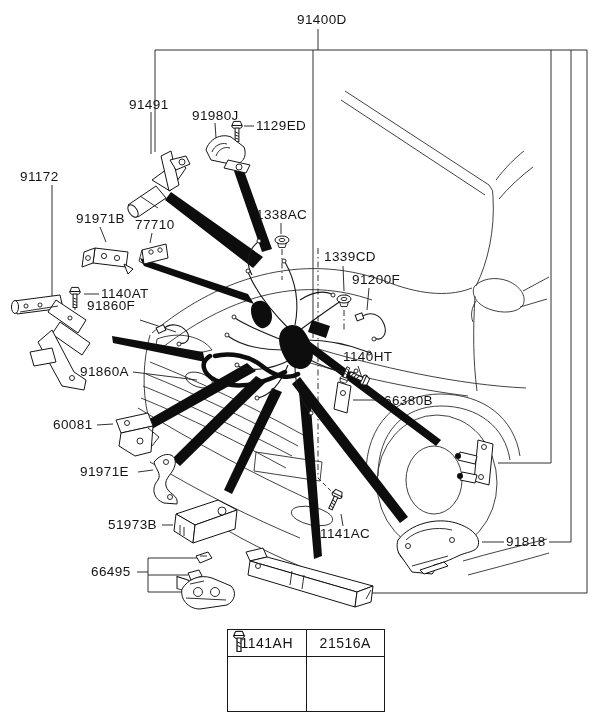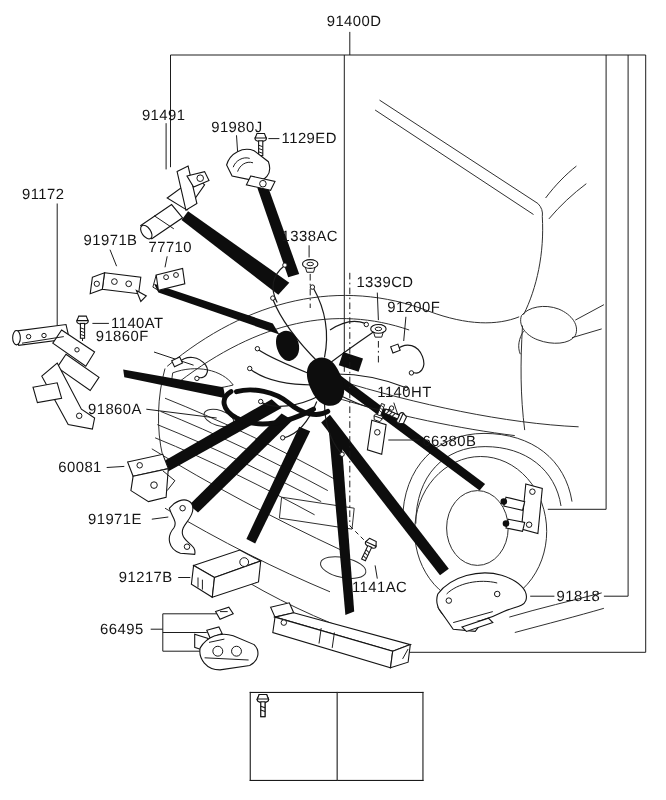--- a/index.html
+++ b/index.html
@@ -345,27 +345,31 @@
   <div class="part-label" style="left:135px;top:218px">77710</div>
   <div class="part-label" style="left:324px;top:250px">1339CD</div>
   <div class="part-label" style="left:352px;top:273px">91200F</div>
   <div class="part-label" style="left:101px;top:287px">1140AT</div>
   <div class="part-label" style="left:87px;top:299px">91860F</div>
   <div class="part-label" style="left:343px;top:350px">1140HT</div>
   <div class="part-label" style="left:80px;top:365px">91860A</div>
   <div class="part-label" style="left:384px;top:394px">66380B</div>
   <div class="part-label" style="left:53px;top:418px">60081</div>
   <div class="part-label" style="left:80px;top:465px">91971E</div>
-  <div class="part-label" style="left:108px;top:518px">91217B</div>
+  <div class="part-label" style="left:108px;top:518px">51973B</div>
   <div class="part-label" style="left:320px;top:527px">1141AC</div>
   <div class="part-label" style="left:506px;top:535px">91818</div>
   <div class="part-label" style="left:91px;top:565px">66495</div>
 
   <table id="fastener-table">
     <tbody>
+        <tr>
+      <th>1141AH</th>
+      <th>21516A</th>
+    </tr>
     <tr>
       <td>
         <svg width="22" height="26" viewBox="-11 -6 22 26">
           <ellipse cx="0" cy="0" rx="5.2" ry="2.6" style="fill:#fff;stroke:#141414"></ellipse>
           <path d="M-3.4,-4.6 L3.4,-4.6 L5,-0.5 L-5,-0.5 Z" style="fill:#fff;stroke:#141414"></path>
           <rect x="-1.9" y="2" width="3.8" height="13.5" style="fill:#fff;stroke:#141414"></rect>
           <line x1="-1.9" y1="6" x2="1.9" y2="7.4" style="stroke:#141414"></line>
           <line x1="-1.9" y1="9.5" x2="1.9" y2="10.9" style="stroke:#141414"></line>
         </svg>
       </td>

